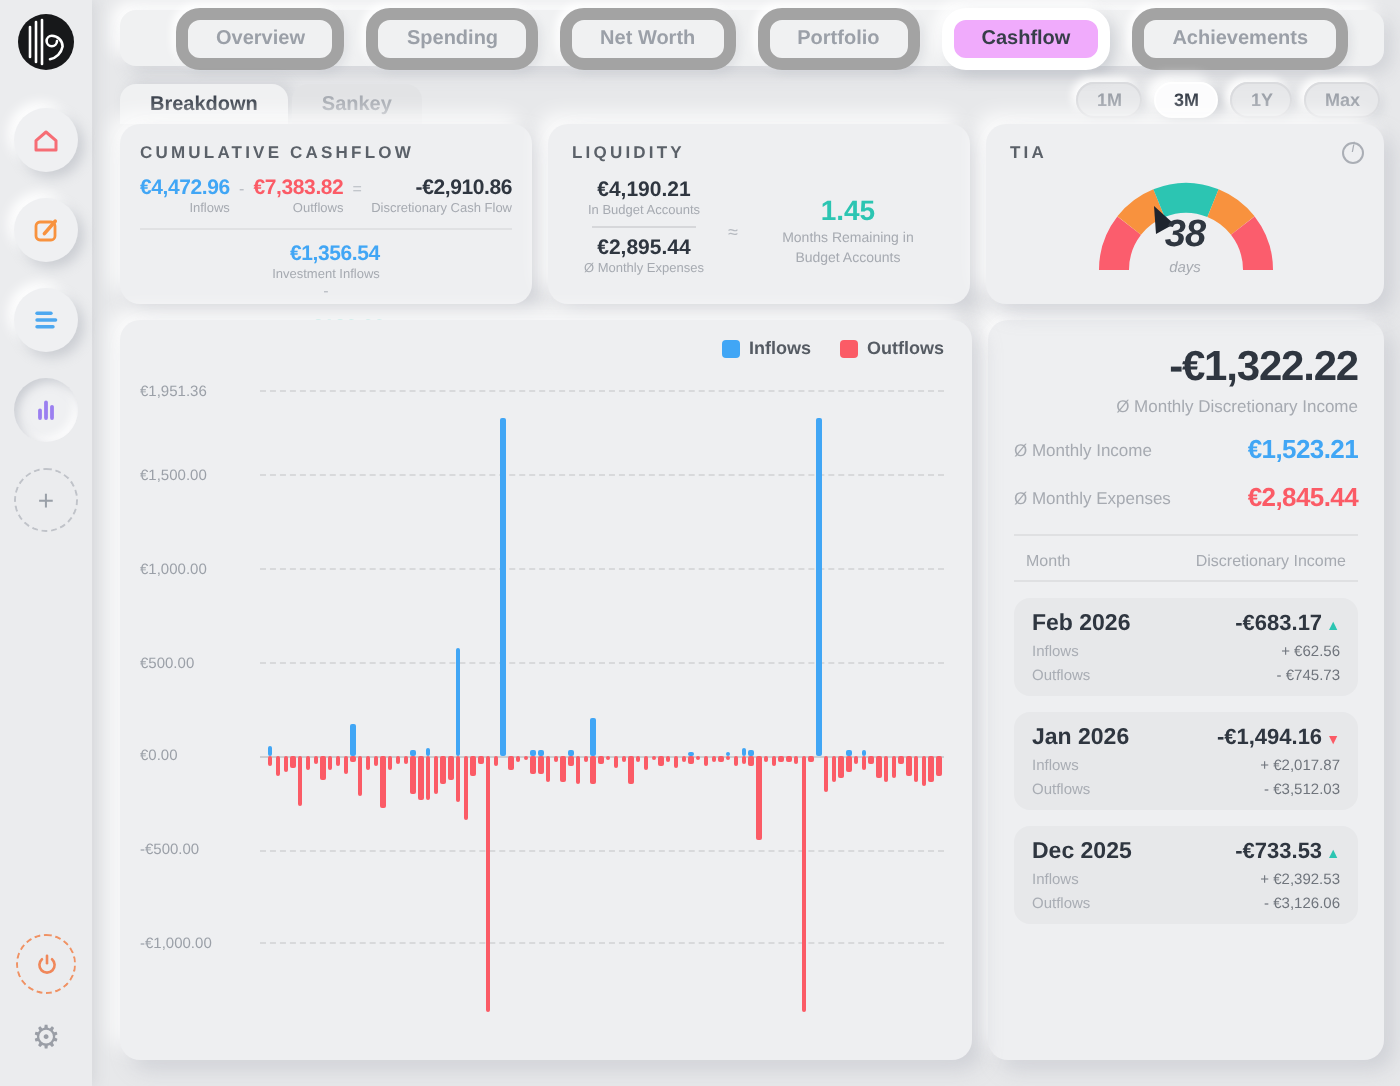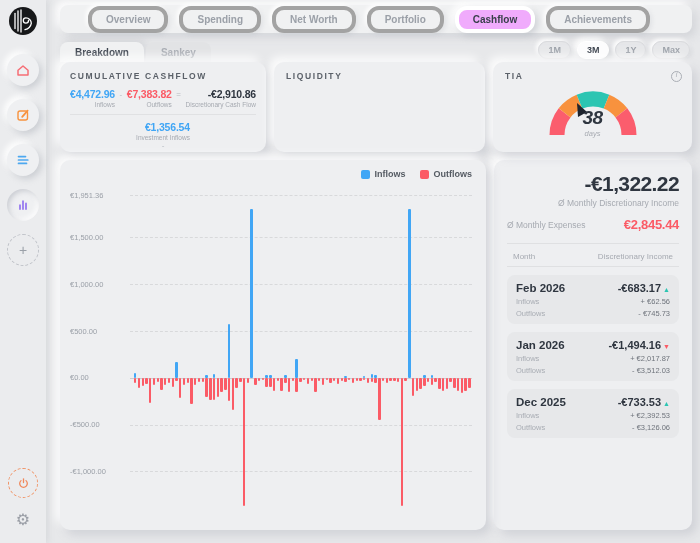--- a/index.html
+++ b/index.html
@@ -23,21 +23,21 @@
     display:flex; align-items:center; justify-content:center; margin-bottom:12px; cursor:pointer; }
   .gear { cursor:pointer; margin-bottom:4px; }
   .gear::before { content:"⚙"; font-size:16px; color:#9a9ea6; }
 
   
   .main { position:absolute; left:46px; top:0; right:0; bottom:0; padding:5px 8px 0 14px; }
 
   .topnav { height:28px; background:#f0f1f2; border-radius:8px;
     box-shadow: 4px 4px 8px rgba(166,170,180,.3), -4px -4px 8px #ffffff;
     display:flex; align-items:center; gap:11px; padding-left:28px; }
-  .pill { border:4px solid #a3a3a3; border-radius:12px; padding:4px 14px; font-size:10px;
+  .pill { border:6px solid #a3a3a3; border-radius:12px; padding:4px 14px; font-size:10px;
     font-weight:600; color:#9ba0a8; cursor:pointer; background:transparent; white-space:nowrap;
     box-shadow: 2px 2px 4px rgba(166,170,180,.2), -2px -2px 4px #ffffff; }
   .pill.active { background:#f0abfc; color:#373e49; font-weight:700; border-color:#ffffff;
     box-shadow: 3px 3px 7px rgba(166,170,180,.45), -3px -3px 7px #ffffff; }
 
   .view-row { display:flex; align-items:flex-end; justify-content:space-between; margin-top:7px; height:22px; }
   .tabs { display:flex; }
   .tab { padding:5px 15px 4px; font-size:10px; border-radius:8px 8px 0 0; cursor:pointer; }
   .tab.active { background:#f0f1f2; color:#373e49; font-weight:700;
     box-shadow: 3px -2px 6px rgba(166,170,180,.25); }
@@ -231,20 +231,37 @@
           <div class="op">=</div>
           <div class="cum-cell">
               <div class="cum-val c-dark">-€1,236.54</div>
               <div class="cum-lbl">Net Invested</div>
             </div>
         </div>
       </div>
 
       <div class="card liq">
         <div class="card-title">LIQUIDITY</div>
+        <div class="liq-body">
+          <div class="frac">
+            <div class="frac-val">€4,190.21</div>
+            <div class="frac-lbl">In Budget Accounts</div>
+            <div class="frac-line"></div>
+            <div class="frac-val">€2,895.44</div>
+            <div class="frac-lbl">Ø Monthly Expenses</div>
+          </div>
+          <div class="approx">≈</div>
+          <div class="liq-res">
+            <div class="liq-res-val">1.45</div>
+            <div class="liq-res-lbl">
+              <span>Months Remaining in</span><br>
+              <span>Budget Accounts</span>
+            </div>
+          </div>
+        </div>
       </div>
 
       <div class="card tia">
         <div class="card-title">TIA</div>
         <div class="info-dot"></div>
         <div class="gauge-wrap">
           <svg width="124" height="64" viewBox="0 0 120 64">
             <path d="M24,58 A36,36 0 0 1 31.6,35.8" fill="none" stroke-width="15" stroke="#fb5d6d"></path>
             <path d="M31.6,35.8 A36,36 0 0 1 46.5,24.6" fill="none" stroke-width="15" stroke="#f8923e"></path>
             <path d="M46.5,24.6 A36,36 0 0 1 73.5,24.6" fill="none" stroke-width="15" stroke="#2cc5b2"></path>
@@ -391,20 +408,24 @@
             <div class="bar" style="left: 390.733px; top: 191.793px; height: 14.9692px; background: rgb(251, 91, 102);"></div>
             <div class="bar" style="left: 394.489px; top: 191.793px; height: 13.098px; background: rgb(251, 91, 102);"></div>
             <div class="bar" style="left: 398.244px; top: 191.793px; height: 10.2913px; background: rgb(251, 91, 102);"></div>
           </div>
       </div>
 
       <div class="card sum">
         <div class="sum-total">-€1,322.22</div>
         <div class="sum-total-lbl">Ø Monthly Discretionary Income</div>
         <div class="sum-row">
+          <div class="sum-row-lbl">Ø Monthly Income</div>
+          <div class="sum-row-val c-blue">€1,523.21</div>
+        </div>
+        <div class="sum-row">
           <div class="sum-row-lbl">Ø Monthly Expenses</div>
           <div class="sum-row-val c-red">€2,845.44</div>
         </div>
         <div class="sum-div"></div>
         <div class="tbl-head">
           <span>Month</span>
           <span>Discretionary Income</span>
         </div>
 
         <div class="month-card">

